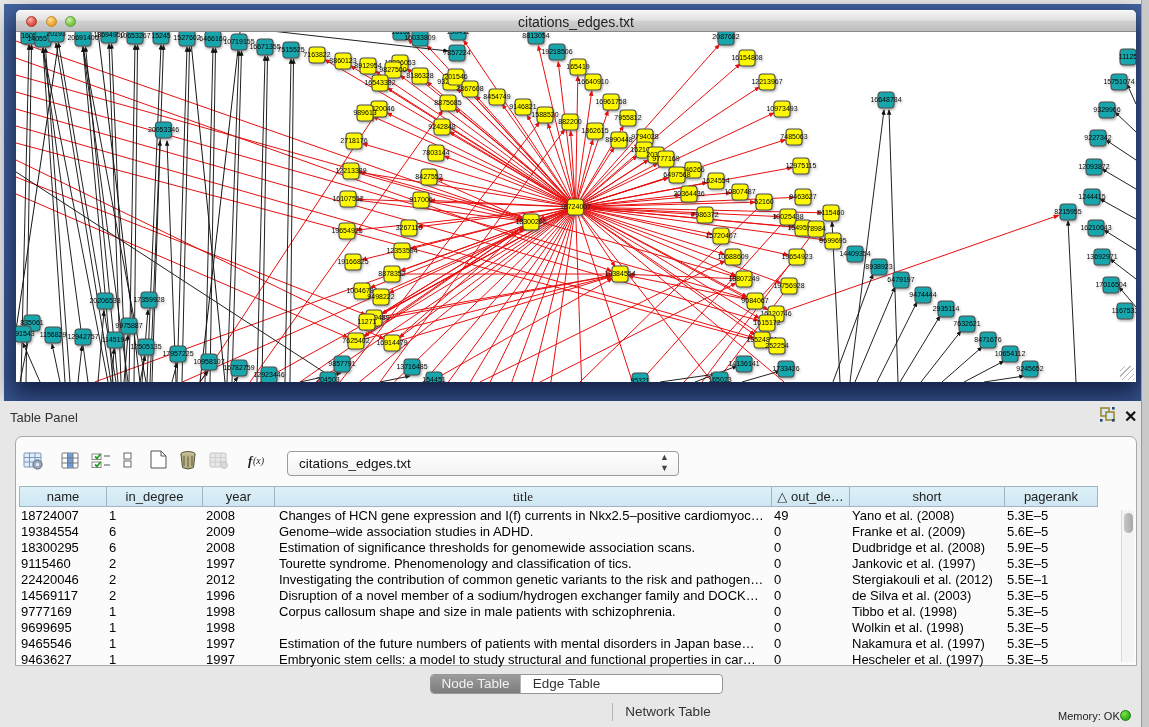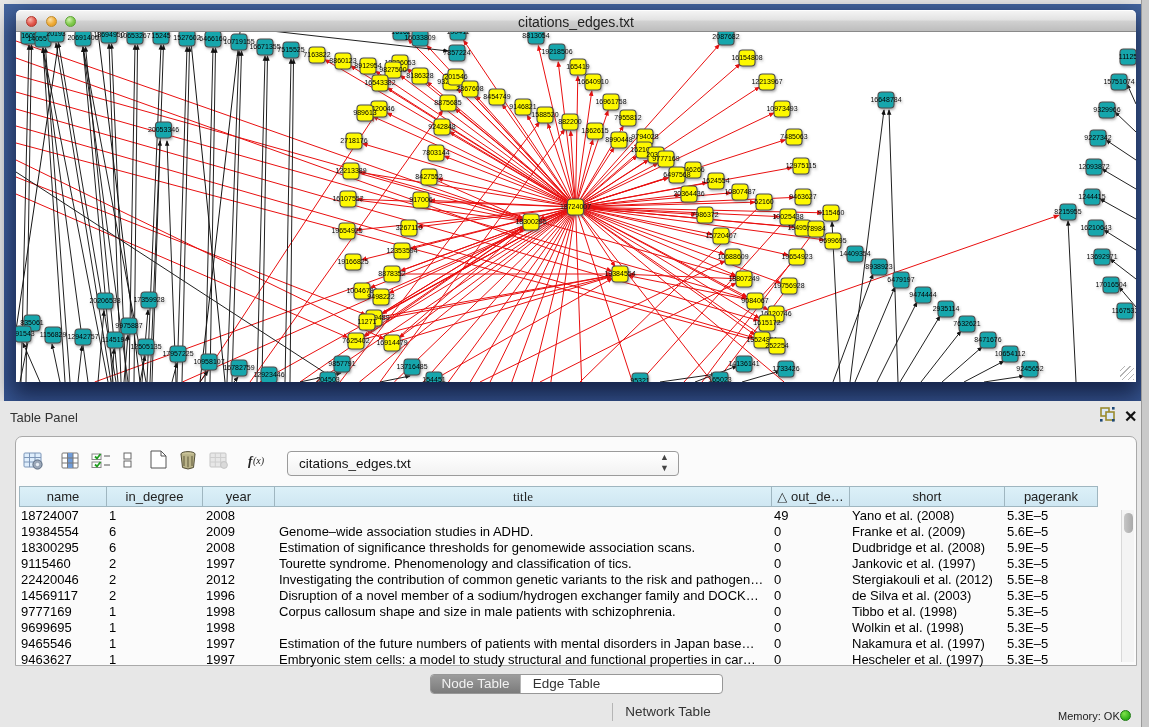--- a/index.html
+++ b/index.html
@@ -615,20 +615,21 @@
       <div class="th" style="left:184px; width:72px;">year</div>
       <div class="th" style="left:256px; width:497px;font-family:Liberation Serif, serif;">title</div>
       <div class="th" style="left:753px; width:78px;">△ out_de…</div>
       <div class="th" style="left:831px; width:155px;">short</div>
       <div class="th" style="left:986px; width:93px;">pagerank</div>
     </div>
     <div class="trow" style="top:71px">
 <span style="left:2px">18724007</span>
         <span style="left:90px">1</span>
         <span style="left:187px">2008</span>
+        <span style="left:260px">Changes of HCN gene expression and I(f) currents in Nkx2.5–positive cardiomyoc…</span>
         <span style="left:755px">49</span>
         <span style="left:833px">Yano et al. (2008)</span>
         <span style="left:988px">5.3E–5</span>
       </div>
 <div class="trow" style="top:87px">
 <span style="left:2px">19384554</span>
         <span style="left:90px">6</span>
         <span style="left:187px">2009</span>
         <span style="left:260px">Genome–wide association studies in ADHD.</span>
         <span style="left:755px">0</span>
@@ -653,21 +654,21 @@
         <span style="left:833px">Jankovic et al. (1997)</span>
         <span style="left:988px">5.3E–5</span>
       </div>
 <div class="trow" style="top:135px">
 <span style="left:2px">22420046</span>
         <span style="left:90px">2</span>
         <span style="left:187px">2012</span>
         <span style="left:260px">Investigating the contribution of common genetic variants to the risk and pathogen…</span>
         <span style="left:755px">0</span>
         <span style="left:833px">Stergiakouli et al. (2012)</span>
-        <span style="left:988px">5.5E–8</span>
+        <span style="left:988px">5.5E–1</span>
       </div>
 <div class="trow" style="top:151px">
 <span style="left:2px">14569117</span>
         <span style="left:90px">2</span>
         <span style="left:187px">1996</span>
         <span style="left:260px">Disruption of a novel member of a sodium/hydrogen exchanger family and DOCK…</span>
         <span style="left:755px">0</span>
         <span style="left:833px">de Silva et al. (2003)</span>
         <span style="left:988px">5.3E–5</span>
       </div>

